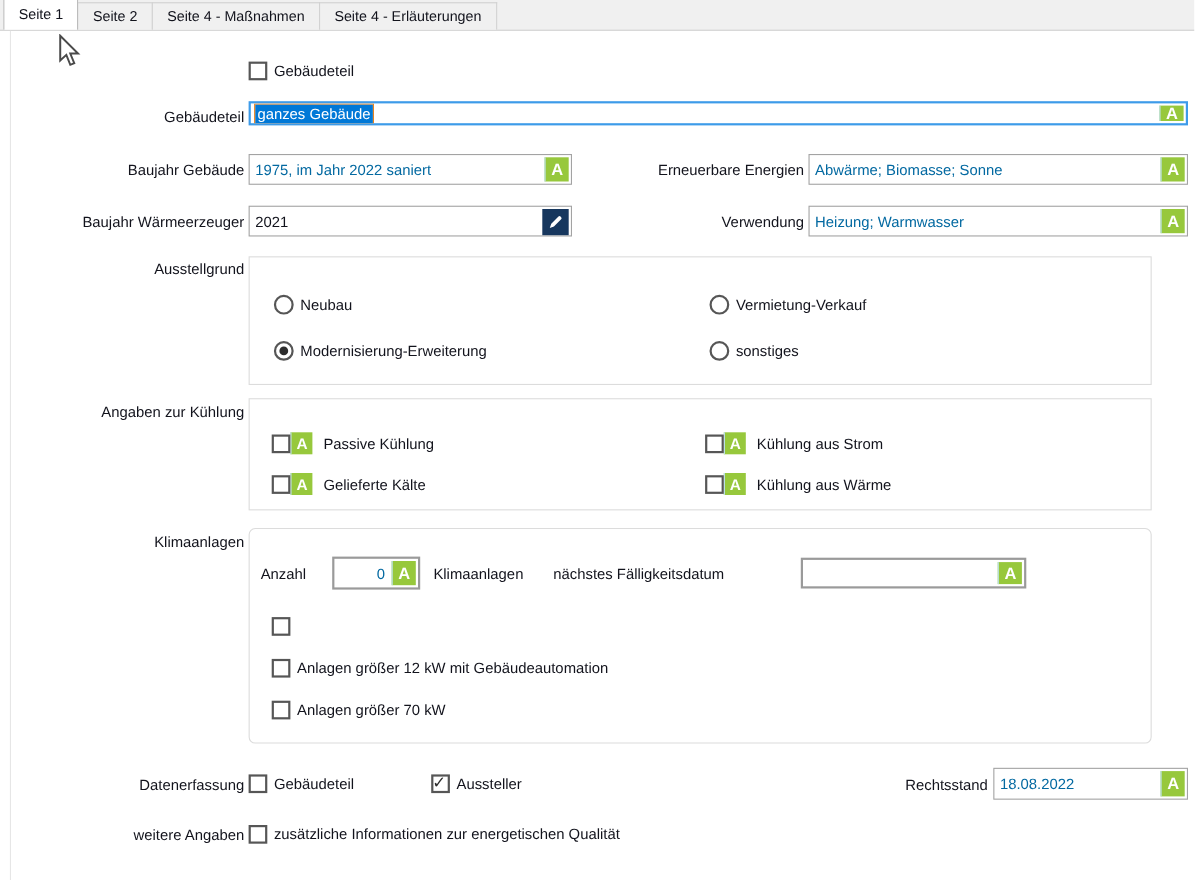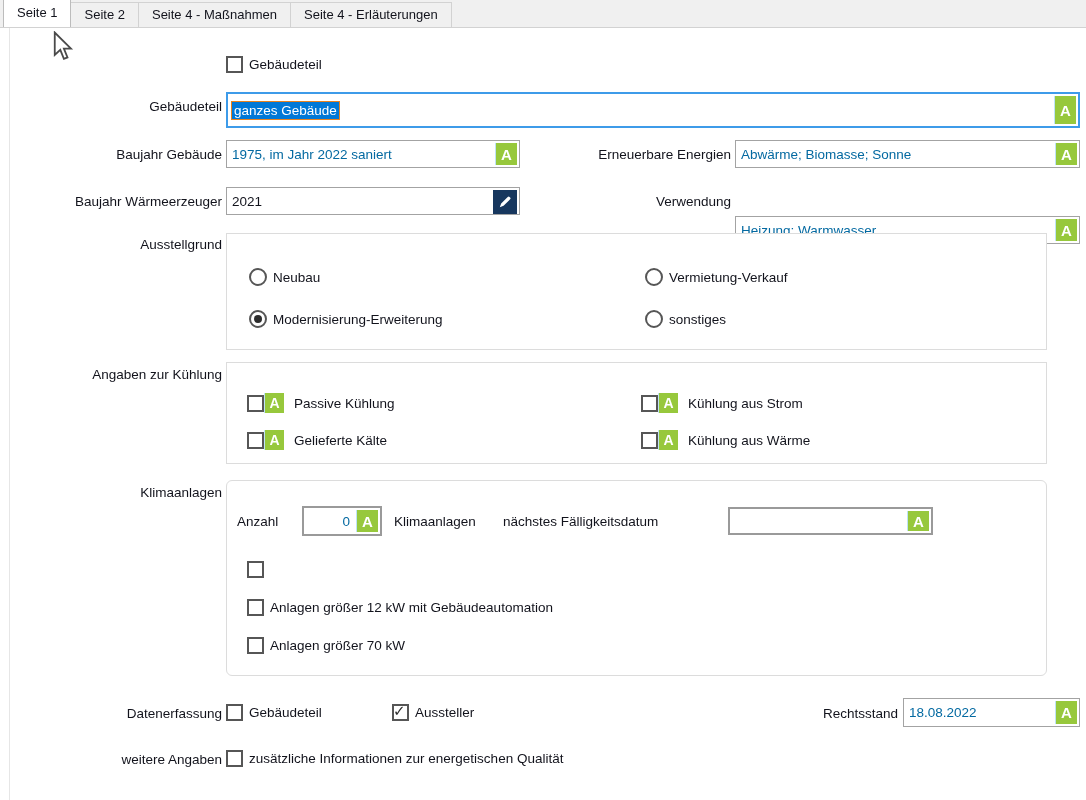--- a/index.html
+++ b/index.html
@@ -95,21 +95,21 @@
   <svg class="abs" style="left:52px;top:31px;width:22px;height:30px;z-index:9;" viewBox="0 0 14 20">
     <path d="M1.5 1 L1.5 16 L5.2 12.6 L7.6 18.6 L10.0 17.6 L7.6 11.8 L12.3 11.8 Z" fill="#ffffff" stroke="#4a4a4a" stroke-width="1.2"></path>
   </svg>
 
   <div class="ctl-row" style="left:226px;top:56px;">
     <span class="checkbox"></span>
     <span>Gebäudeteil</span>
   </div>
 
   <div class="rlabel" style="left:0;width:222px;top:99px;">Gebäudeteil</div>
-  <div class="field focused" style="left:226px;top:92px;width:854px;height:36px;">
+  <div class="field focused" style="left:226px;top:92px;width:854px;height:22px;">
     <span class="sel">ganzes Gebäude</span>
     <span class="abadge">A</span>
   </div>
 
   <div class="rlabel" style="left:0;width:222px;top:147px;">Baujahr Gebäude</div>
   <div class="field" style="left:226px;top:140px;width:294px;height:28px;">
     <span class="ghost">1975, im Jahr 2022 saniert</span>
     <span class="abadge">A</span>
   </div>
   <div class="rlabel" style="left:520px;width:211px;top:147px;">Erneuerbare Energien</div>
@@ -121,21 +121,21 @@
   <div class="rlabel" style="left:0;width:222px;top:194px;">Baujahr Wärmeerzeuger</div>
   <div class="field" style="left:226px;top:187px;width:294px;height:28px;">
     <span>2021</span>
     <span class="pencil-btn">
       <svg width="16" height="16" viewBox="0 0 20 20">
         <path d="M3.5 16.5 L5.2 11.8 L13.4 3.6 a1.6 1.6 0 0 1 2.3 0 l0.7 0.7 a1.6 1.6 0 0 1 0 2.3 L8.2 14.8 Z" fill="#ffffff"></path>
       </svg>
     </span>
   </div>
   <div class="rlabel" style="left:520px;width:211px;top:194px;">Verwendung</div>
-  <div class="field" style="left:735px;top:187px;width:345px;height:28px;margin-top:29px;">
+  <div class="field" style="left:735px;top:187px;width:345px;height:28px;">
     <span class="ghost">Heizung; Warmwasser</span>
     <span class="abadge">A</span>
   </div>
 
   <div class="rlabel" style="left:0;width:222px;top:237px;">Ausstellgrund</div>
   <div class="groupbox" style="left:226px;top:233px;width:821px;height:117px;">
     <div class="ctl-row" style="left:22px;top:34px;">
       <span class="radio"></span>
       <span>Neubau</span>
     </div>

